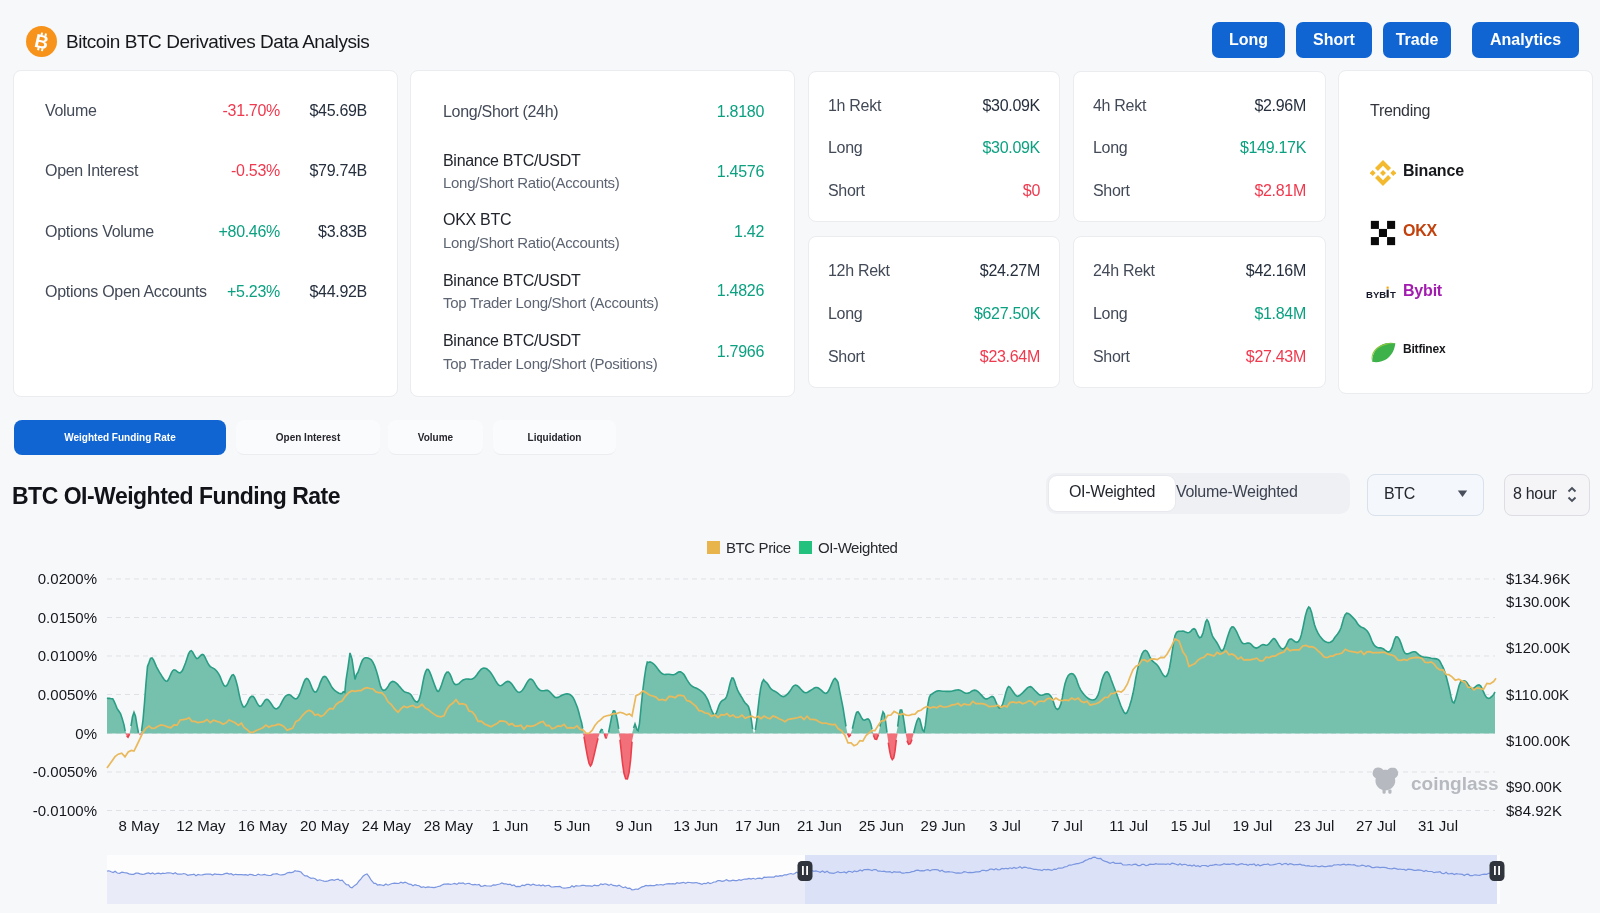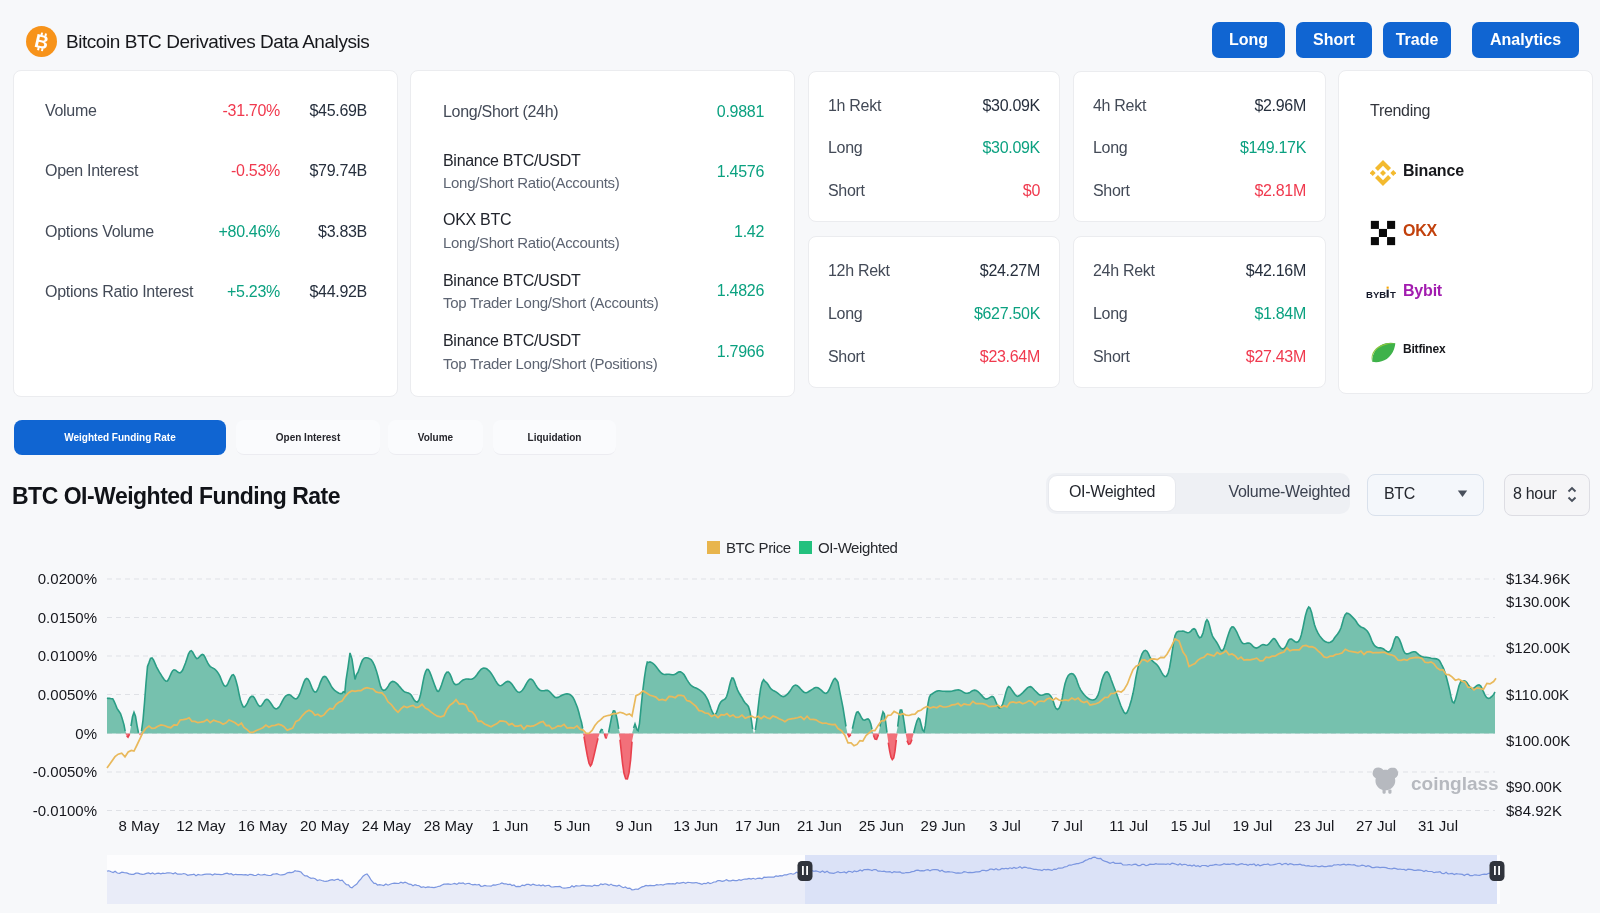--- a/index.html
+++ b/index.html
@@ -46,25 +46,25 @@
 <div class="card" style="left:1338px;top:70px;width:255px;height:324px"></div>
 <div class="t lbl" style="left:45px;top:102px;width:200px">Volume</div>
 <div class="t red ra" style="left:160px;top:102px;width:120px">-31.70%</div>
 <div class="t val ra" style="left:247px;top:102px;width:120px">$45.69B</div>
 <div class="t lbl" style="left:45px;top:162px;width:200px">Open Interest</div>
 <div class="t red ra" style="left:160px;top:162px;width:120px">-0.53%</div>
 <div class="t val ra" style="left:247px;top:162px;width:120px">$79.74B</div>
 <div class="t lbl" style="left:45px;top:223px;width:200px">Options Volume</div>
 <div class="t grn ra" style="left:160px;top:223px;width:120px">+80.46%</div>
 <div class="t val ra" style="left:247px;top:223px;width:120px">$3.83B</div>
-<div class="t lbl" style="left:45px;top:283px;width:200px">Options Ratio Interest</div>
+<div class="t lbl" style="left:45px;top:283px;width:200px">Options Open Accounts</div>
 <div class="t grn ra" style="left:160px;top:283px;width:120px">+5.23%</div>
 <div class="t val ra" style="left:247px;top:283px;width:120px">$44.92B</div>
 <div class="t lbl" style="left:443px;top:103px;width:250px">Long/Short (24h)</div>
-<div class="t grn ra" style="left:644px;top:103px;width:120px">0.9881</div>
+<div class="t grn ra" style="left:644px;top:103px;width:120px">1.8180</div>
 <div class="t ttl" style="left:443px;top:152px;width:250px">Binance BTC/USDT</div>
 <div class="t sub" style="left:443px;top:174px;width:260px">Long/Short Ratio(Accounts)</div>
 <div class="t grn ra" style="left:644px;top:163px;width:120px">1.4576</div>
 <div class="t ttl" style="left:443px;top:211px;width:250px">OKX BTC</div>
 <div class="t sub" style="left:443px;top:234px;width:260px">Long/Short Ratio(Accounts)</div>
 <div class="t grn ra" style="left:644px;top:223px;width:120px">1.42</div>
 <div class="t ttl" style="left:443px;top:272px;width:250px">Binance BTC/USDT</div>
 <div class="t sub" style="left:443px;top:294px;width:260px">Top Trader Long/Short (Accounts)</div>
 <div class="t grn ra" style="left:644px;top:282px;width:120px">1.4826</div>
 <div class="t ttl" style="left:443px;top:332px;width:250px">Binance BTC/USDT</div>
@@ -128,21 +128,21 @@
   </svg>
 <div class="t" style="left:1403px;top:342px;font-size:12px;font-weight:bold;color:#17181c;letter-spacing:-0.2px">Bitfinex</div>
 <div class="tab active" style="left:14px;width:212px">Weighted Funding Rate</div>
 <div class="tab" style="left:236px;width:144px">Open Interest</div>
 <div class="tab" style="left:388px;width:95px">Volume</div>
 <div class="tab" style="left:493px;width:123px">Liquidation</div>
 <div class="t" style="left:12px;top:483px;font-size:23px;font-weight:bold;color:#111318;letter-spacing:-0.5px">BTC OI-Weighted Funding Rate</div>
 <div class="abs" style="left:1046px;top:473px;width:304px;height:41px;background:#eef0f4;border-radius:10px"></div>
 <div class="abs" style="left:1048px;top:475px;width:128px;height:37px;background:#fff;border-radius:9px;border:1px solid #e7e9ee"></div>
 <div class="t" style="left:1048px;top:483px;width:128px;text-align:center;color:#24272e">OI-Weighted</div>
-<div class="t" style="left:1176px;top:483px;width:174px;text-align:right;color:#3c4250">Volume-Weighted</div>
+<div class="t" style="left:1176px;top:483px;width:174px;text-align:left;color:#3c4250">Volume-Weighted</div>
 <div class="abs" style="left:1367px;top:474px;width:117px;height:42px;background:#f4f7fb;border:1px solid #d9e1ec;border-radius:8px"></div>
 <div class="t" style="left:1384px;top:485px;color:#24272e">BTC</div>
 <svg class="abs" style="left:1457px;top:489px" width="11" height="9" viewBox="0 0 11 9">
     <path d="M0.8 1.5 10.2 1.5 5.5 8Z" fill="#49505c"></path>
   </svg>
 <div class="abs" style="left:1504px;top:474px;width:86px;height:42px;background:#f5f5f7;border:1px solid #dddde3;border-radius:8px"></div>
 <div class="t" style="left:1513px;top:485px;color:#24272e">8 hour</div>
 <svg class="abs" style="left:1566px;top:486px" width="12" height="17" viewBox="0 0 12 17">
     <path d="M2.5 5.5 6 2 9.5 5.5M2.5 11.5 6 15 9.5 11.5" fill="none" stroke="#49505c" stroke-width="1.9"></path>
   </svg>

